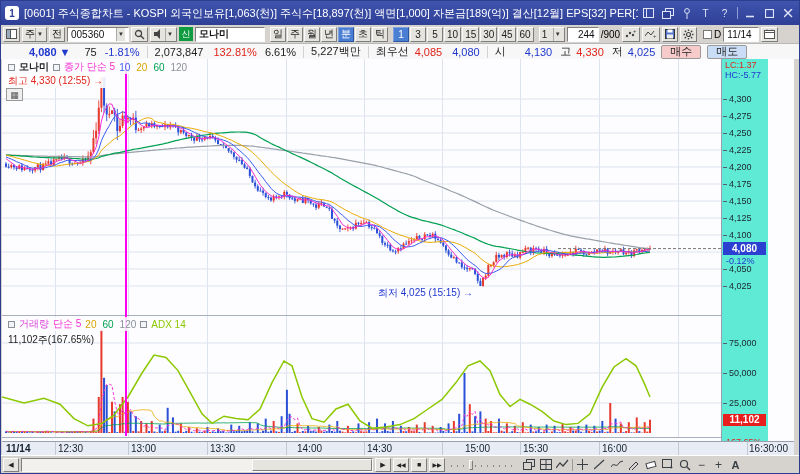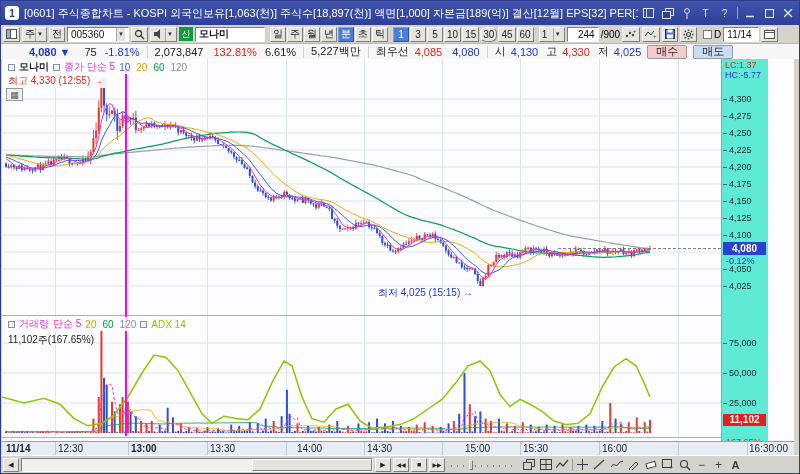--- a/index.html
+++ b/index.html
@@ -141,21 +141,21 @@
         <span class="btn3d active" style="min-width: 16px;">분</span>
         <span class="btn3d" style="min-width: 16px;">초</span>
         <span class="btn3d" style="min-width: 16px;">틱</span>
       </span>
     <span id="interval-btns" style="display:flex;gap:1px;margin-left:3px">
         <span class="btn3d active" style="min-width: 16px;">1</span>
         <span class="btn3d" style="min-width: 16px;">3</span>
         <span class="btn3d" style="min-width: 16px;">5</span>
         <span class="btn3d" style="min-width: 16px;">10</span>
         <span class="btn3d" style="min-width: 16px;">15</span>
-        <span class="btn3d" style="min-width: 16px; border-radius: 6px;">30</span>
+        <span class="btn3d" style="min-width: 16px;">30</span>
         <span class="btn3d" style="min-width: 16px;">45</span>
         <span class="btn3d" style="min-width: 16px;">60</span>
       </span>
     <span class="btn3d" style="width:26px;margin-left:3px">
         <span>1</span>
         <span class="combo-arrow" style="margin-left:auto">▼</span>
       </span>
     <span class="inp" style="width:32px;justify-content:flex-end">244</span>
     <span>/900</span>
     <span class="btn3d">
@@ -219,21 +219,21 @@
     <span class="v-red" style="margin-left:10px">132.81%</span>
     <span class="v-k" style="margin-left:8px">6.61%</span>
     <span class="sep"></span>
     <span class="v-k">5,227백만</span>
     <span class="sep"></span>
     <span class="v-k">최우선</span>
     <span class="v-red" style="margin-left:6px">4,085</span>
     <span class="v-blue" style="margin-left:10px">4,080</span>
     <span class="sep"></span>
     <span class="v-k">시</span>
-    <span class="v-blue" style="margin-left:5px">4,130</span>
+    <span class="v-blue" style="margin-left:19px">4,130</span>
     <span class="v-k" style="margin-left:8px">고</span>
     <span class="v-red" style="margin-left:5px">4,330</span>
     <span class="v-k" style="margin-left:8px">저</span>
     <span class="v-blue" style="margin-left:5px">4,025</span>
     <span class="trade-btn" style="background:#f8cbcb">매수</span>
     <span class="trade-btn" style="background:#c9ddf6">매도</span>
   </div>
 
   <div id="chartwrap">
     <svg id="chart-svg" width="745" height="382">
@@ -1060,21 +1060,21 @@
       <span class="tsep" style="left: 205px;"></span>
       <span class="tsep" style="left: 284px;"></span>
       <span class="tsep" style="left: 362px;"></span>
       <span class="tsep" style="left: 440px;"></span>
       <span class="tsep" style="left: 518px;"></span>
       <span class="tsep" style="left: 597px;"></span>
       <span class="tsep" style="left: 676px;"></span>
       <span class="tsep" style="left: 745px;"></span>
       <span class="tlabel" style="left: 4px; font-weight: bold;">11/14</span>
       <span class="tlabel" style="left: 56px;">12:30</span>
-      <span class="tlabel" style="left: 129px; font-weight: bold;">13:00</span>
+      <span class="tlabel" style="left: 129px;">13:00</span>
       <span class="tlabel" style="left: 208px;">13:30</span>
       <span class="tlabel" style="left: 287px; margin-left: 8px;">14:00</span>
       <span class="tlabel" style="left: 365px;">14:30</span>
       <span class="tlabel" style="left: 463px;">15:00</span>
       <span class="tlabel" style="left: 521px;">15:30</span>
       <span class="tlabel" style="left: 600px;">16:00</span>
     </div>
 
   <div class="statusbar">
     <span class="sb-btn">◀</span>

